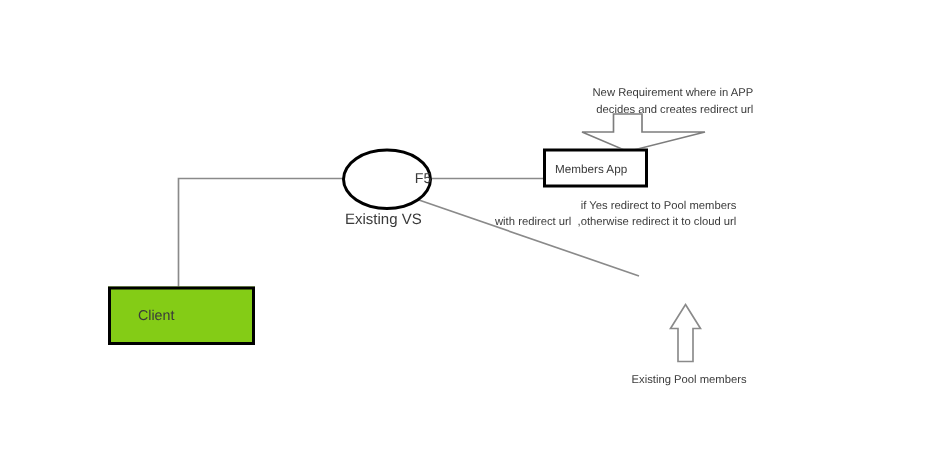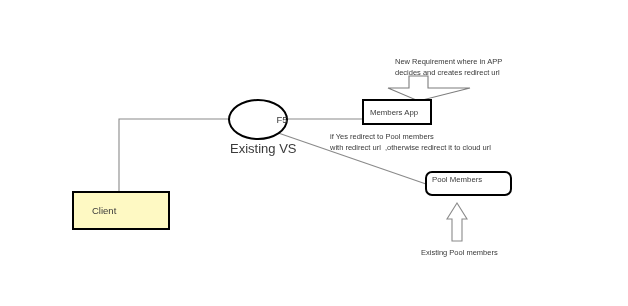--- a/index.html
+++ b/index.html
@@ -31,21 +31,21 @@
     align-items: center;
     color: #3a3a3a;
   }
   
   #node-client {
     left: 72px;
     top: 191px;
     width: 98px;
     height: 39px;
     border: 2.5px solid #000000;
-    background: #fef9c3;
+    background: #84cc16;
   }
   #node-client .node-label {
     padding-left: 18px;
     font-size: 9.5px;
   }
   
   #node-f5 {
     left: 228px;
     top: 99px;
     width: 60px;
@@ -56,21 +56,21 @@
     justify-content: center;
   }
   #node-f5 .node-label {
     font-size: 9.5px;
     margin-left: 48px;
   }
   #label-existing-vs {
     position: absolute;
     left: 230px;
     top: 141px;
-    font-size: 13px;
+    font-size: 10px;
     color: #3a3a3a;
     white-space: nowrap;
   }
   
   #node-redirect-app {
     left: 362px;
     top: 99px;
     width: 70px;
     height: 26px;
     border: 2.2px solid #000000;
@@ -96,20 +96,21 @@
     padding-top: 2px;
     font-size: 7.8px;
   }
   
   .annotation {
     position: absolute;
     color: #3a3a3a;
     font-size: 7.5px;
     line-height: 1.5;
     white-space: pre;
+    text-align: right;
   }
   #annotation-new-requirement {
     left: 395px;
     top: 56px;
   }
   #annotation-redirect-rule {
     left: 330px;
     top: 131px;
   }
   #annotation-existing-pool {
@@ -142,23 +143,20 @@
 
   <div class="node" id="node-f5">
     <span class="node-label">F5</span>
   </div>
   <div id="label-existing-vs">Existing VS</div>
 
   <div class="node" id="node-redirect-app">
     <span class="node-label">Members App</span>
   </div>
 
-  <div class="node" id="node-pool-members">
-    <span class="node-label">Pool Members</span>
-  </div>
 
   <div class="annotation" id="annotation-new-requirement">New Requirement where in APP
 decides and creates redirect url</div>
 
   <div class="annotation" id="annotation-redirect-rule">if Yes redirect to Pool members
 with redirect url  ,otherwise redirect it to cloud url</div>
 
   <div class="annotation" id="annotation-existing-pool">Existing Pool members</div>
 
 </div>

